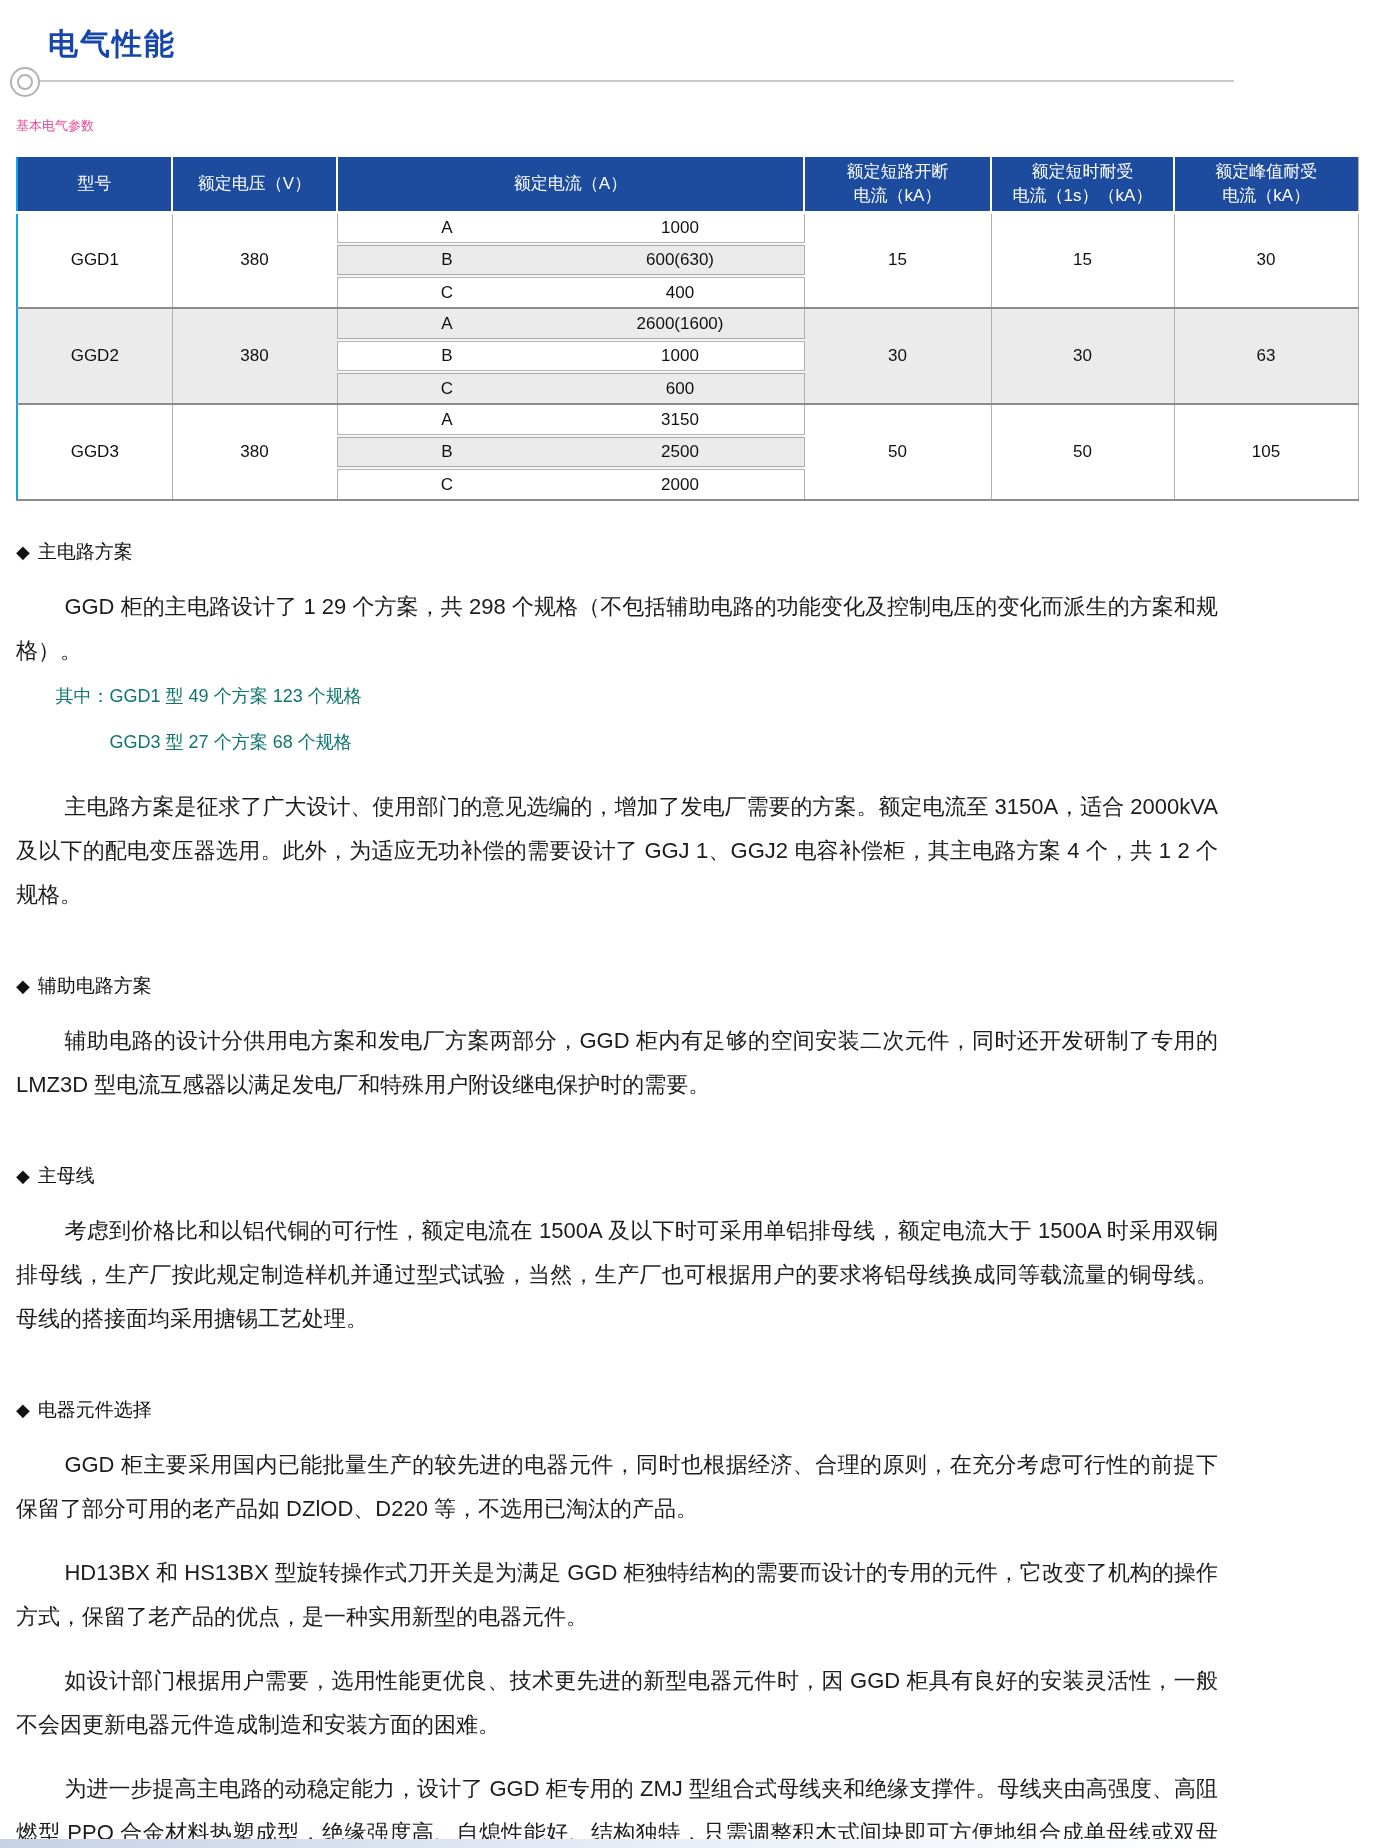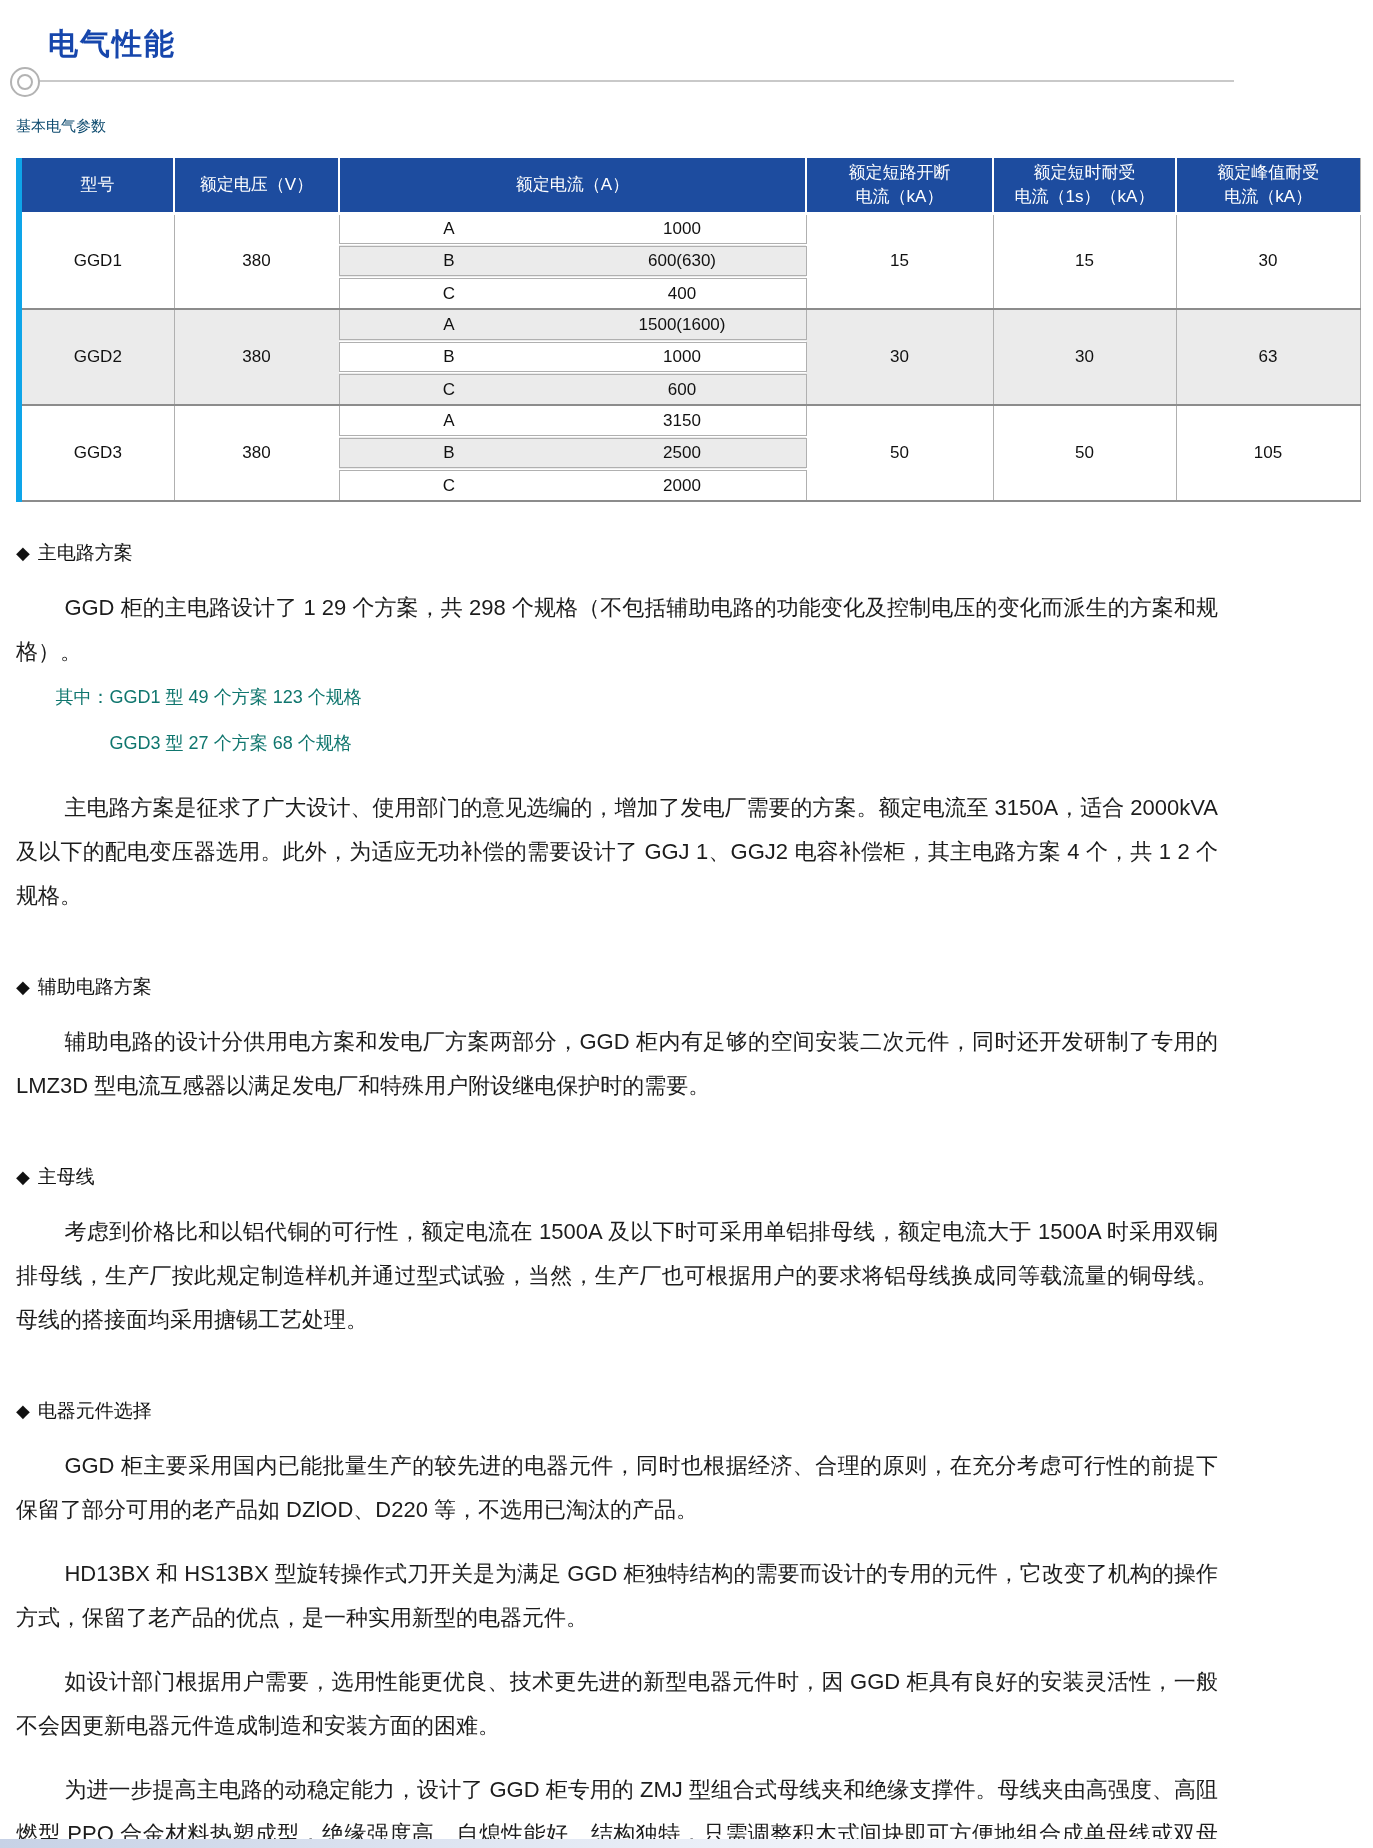--- a/index.html
+++ b/index.html
@@ -29,29 +29,29 @@
     position:absolute; left:10px; top:0;
     width:30px; height:30px; border-radius:50%;
     border:2px solid #b3b3b3; background:#fff;
     display:flex; align-items:center; justify-content:center;
   }
   .ring-inner {
     width:16px; height:16px; border-radius:50%;
     border:2px solid #b3b3b3;
   }
 
-  .subtitle { margin:20px 0 0 16px; font-size:15px; color:#0c4a6e; }
+  .subtitle { margin:20px 0 0 16px; font-size:13px; color:#ec4899; }
 
   
   .ggd-table {
     margin:22px 0 0 16px;
     width:1341px;
     border-collapse:collapse;
     table-layout:fixed;
-    border-left:6px solid #0ea5e9;
+    border-left:2px solid #0ea5e9;
     border-right:1px solid #b0b0b0;
     border-bottom:2px solid #8c8c8c;
   }
   .ggd-table th {
     background:#1d4c9f; color:#fff;
     font-size:17px; font-weight:normal;
     height:55px; text-align:center; vertical-align:middle;
     white-space:pre-line; line-height:24px;
     border-bottom:3px solid #ffffff;
   }
@@ -167,21 +167,21 @@
             </div>
           </td>
       </tr>
 
       <tr class="gstart">
         <td class="model shade-g" rowspan="3">GGD2</td>
         <td class="volt shade-g" rowspan="3">380</td>
         <td class="cur shade-g">
             <div class="cur-wrap">
           <span class="cur-letter">A</span>
-          <span class="cur-amps">1500(1600)</span>
+          <span class="cur-amps">2600(1600)</span>
             </div>
           </td>
         <td class="ka shade-g" rowspan="3">30</td>
         <td class="ka shade-g" rowspan="3">30</td>
         <td class="ka shade-g" rowspan="3">63</td>
       </tr>
       <tr class="sub">
         <td class="cur shade-w">
             <div class="cur-wrap">
           <span class="cur-letter">B</span>

